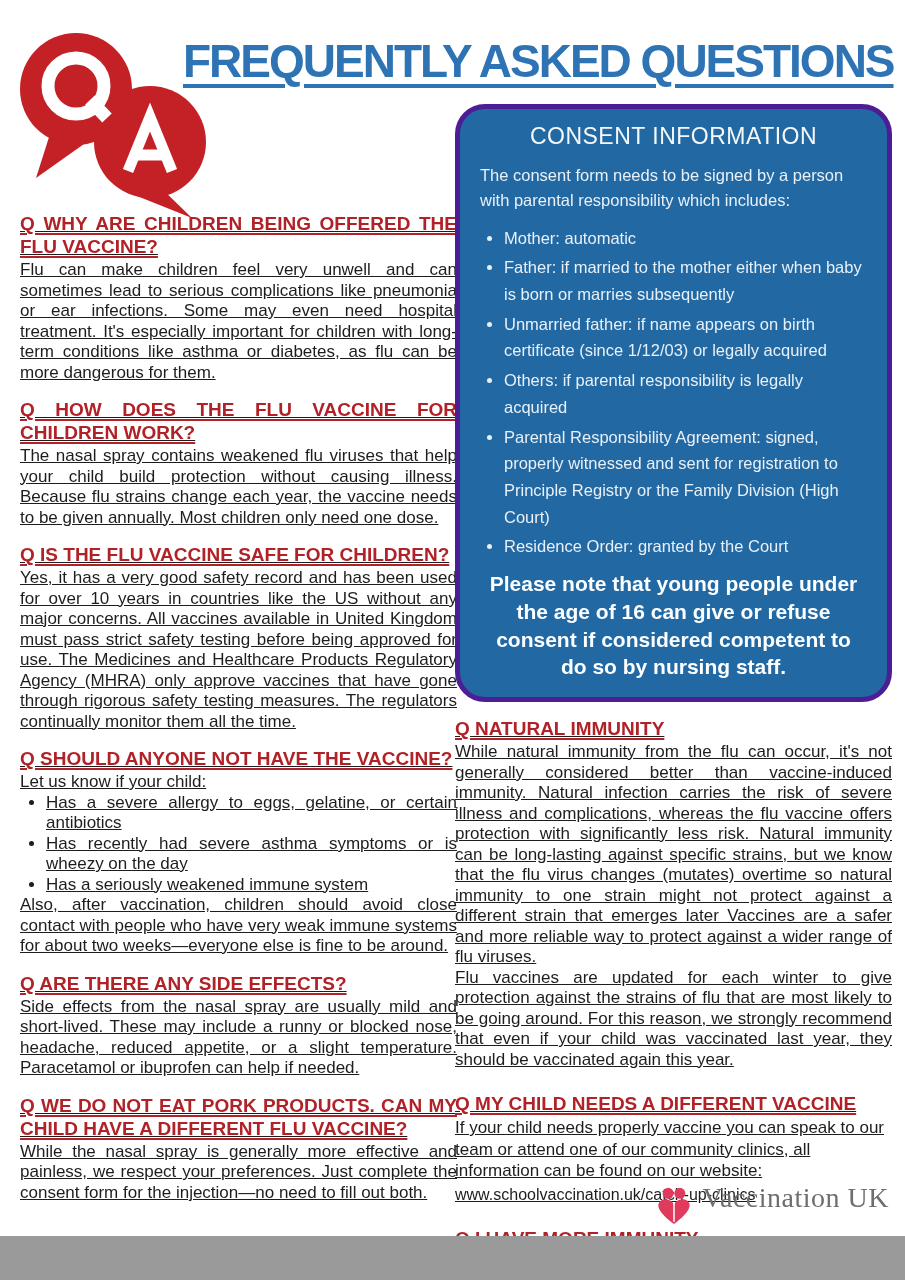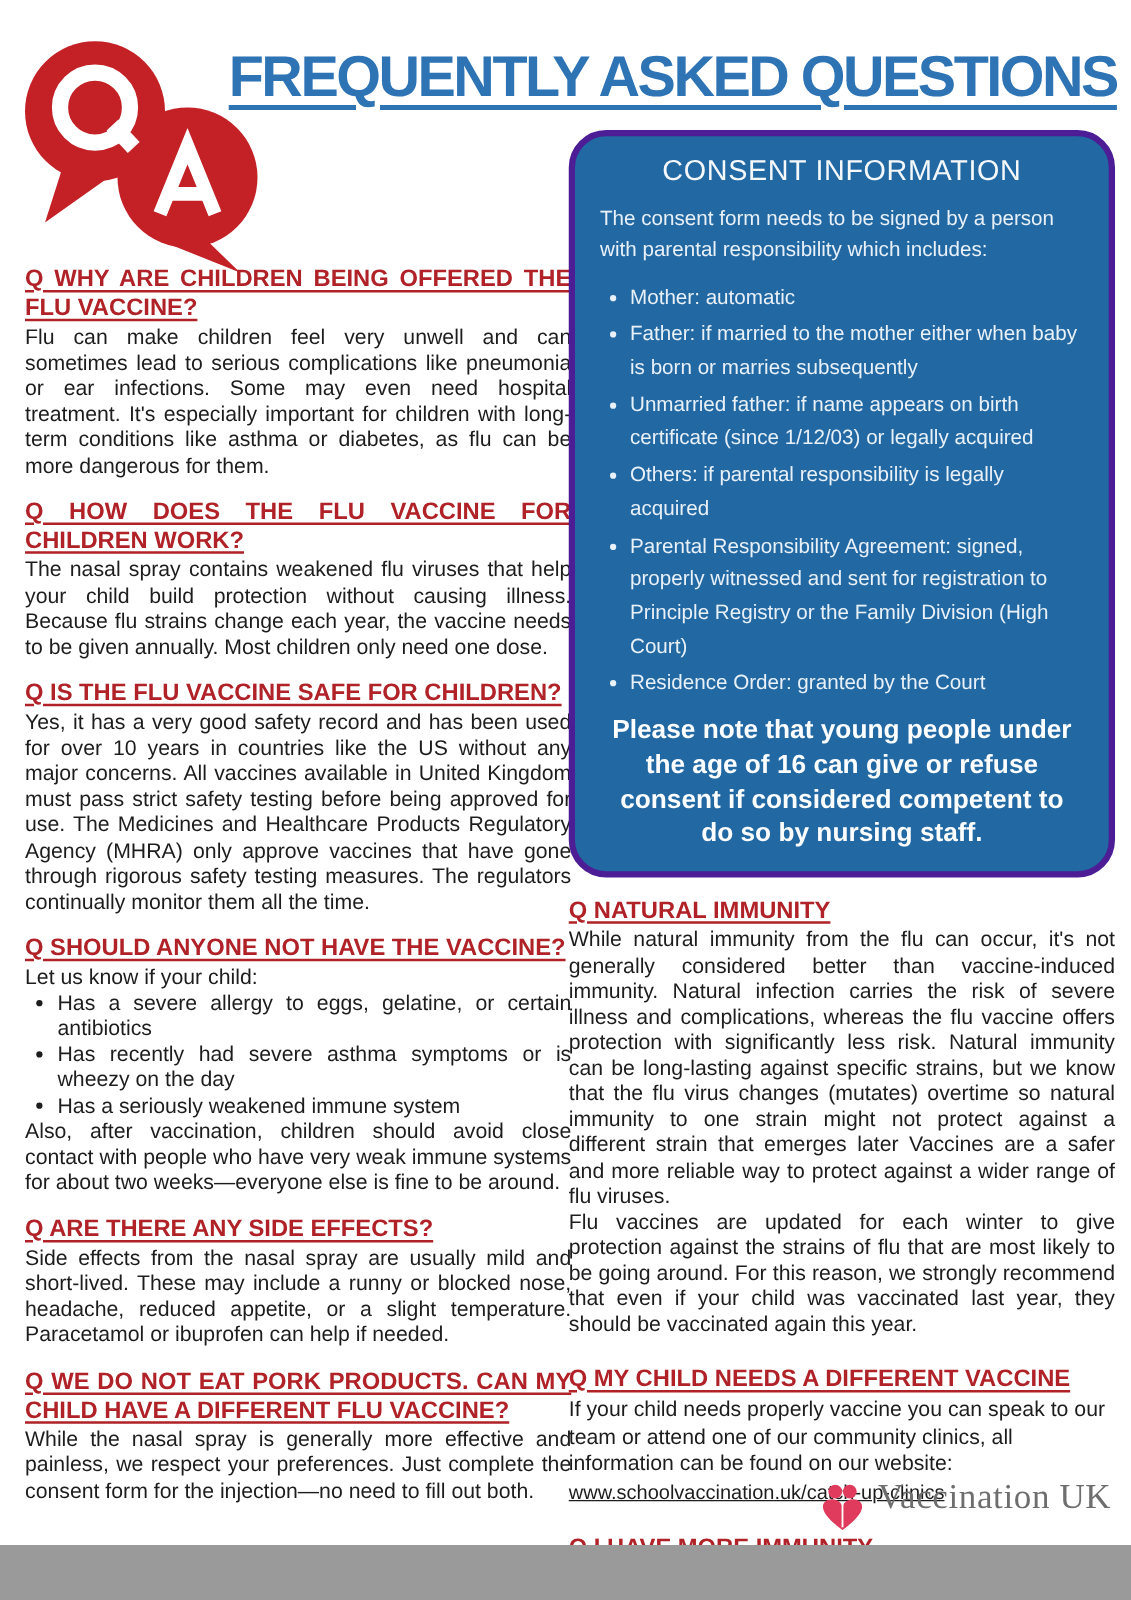--- a/index.html
+++ b/index.html
@@ -9,21 +9,21 @@
   
   .qa-logo{position:absolute;left:10px;top:24px;width:210px;height:200px;}
   .page-title{position:absolute;left:183px;top:34px;font-size:46px;font-weight:700;
               letter-spacing:-2px;color:#2E74B5;white-space:nowrap;
               text-decoration:underline;text-decoration-thickness:4px;text-underline-offset:7px;}
 
   
   .col-left{position:absolute;left:20px;top:212px;width:437px;}
   .col-right{position:absolute;left:455px;top:104px;width:437px;}
 
-  .faq-section{margin-top:15px;}
+  .faq-section{margin-top:15px;text-decoration:underline;}
   .faq-section.first{margin-top:0;}
   .q-heading{color:#B02227;font-weight:700;font-size:19px;line-height:23px;text-align:justify;
              text-decoration:underline;text-decoration-thickness:2px;text-underline-offset:3px;
              margin:0 0 2px 0;}
   .body-text{font-size:17px;line-height:20.5px;text-align:justify;margin:0;}
   .body-text.plain{text-align:left;line-height:21.5px;}
   .col-left ul{margin:0;padding-left:26px;}
   .col-left li{font-size:17px;line-height:20.5px;text-align:justify;}
 
   

